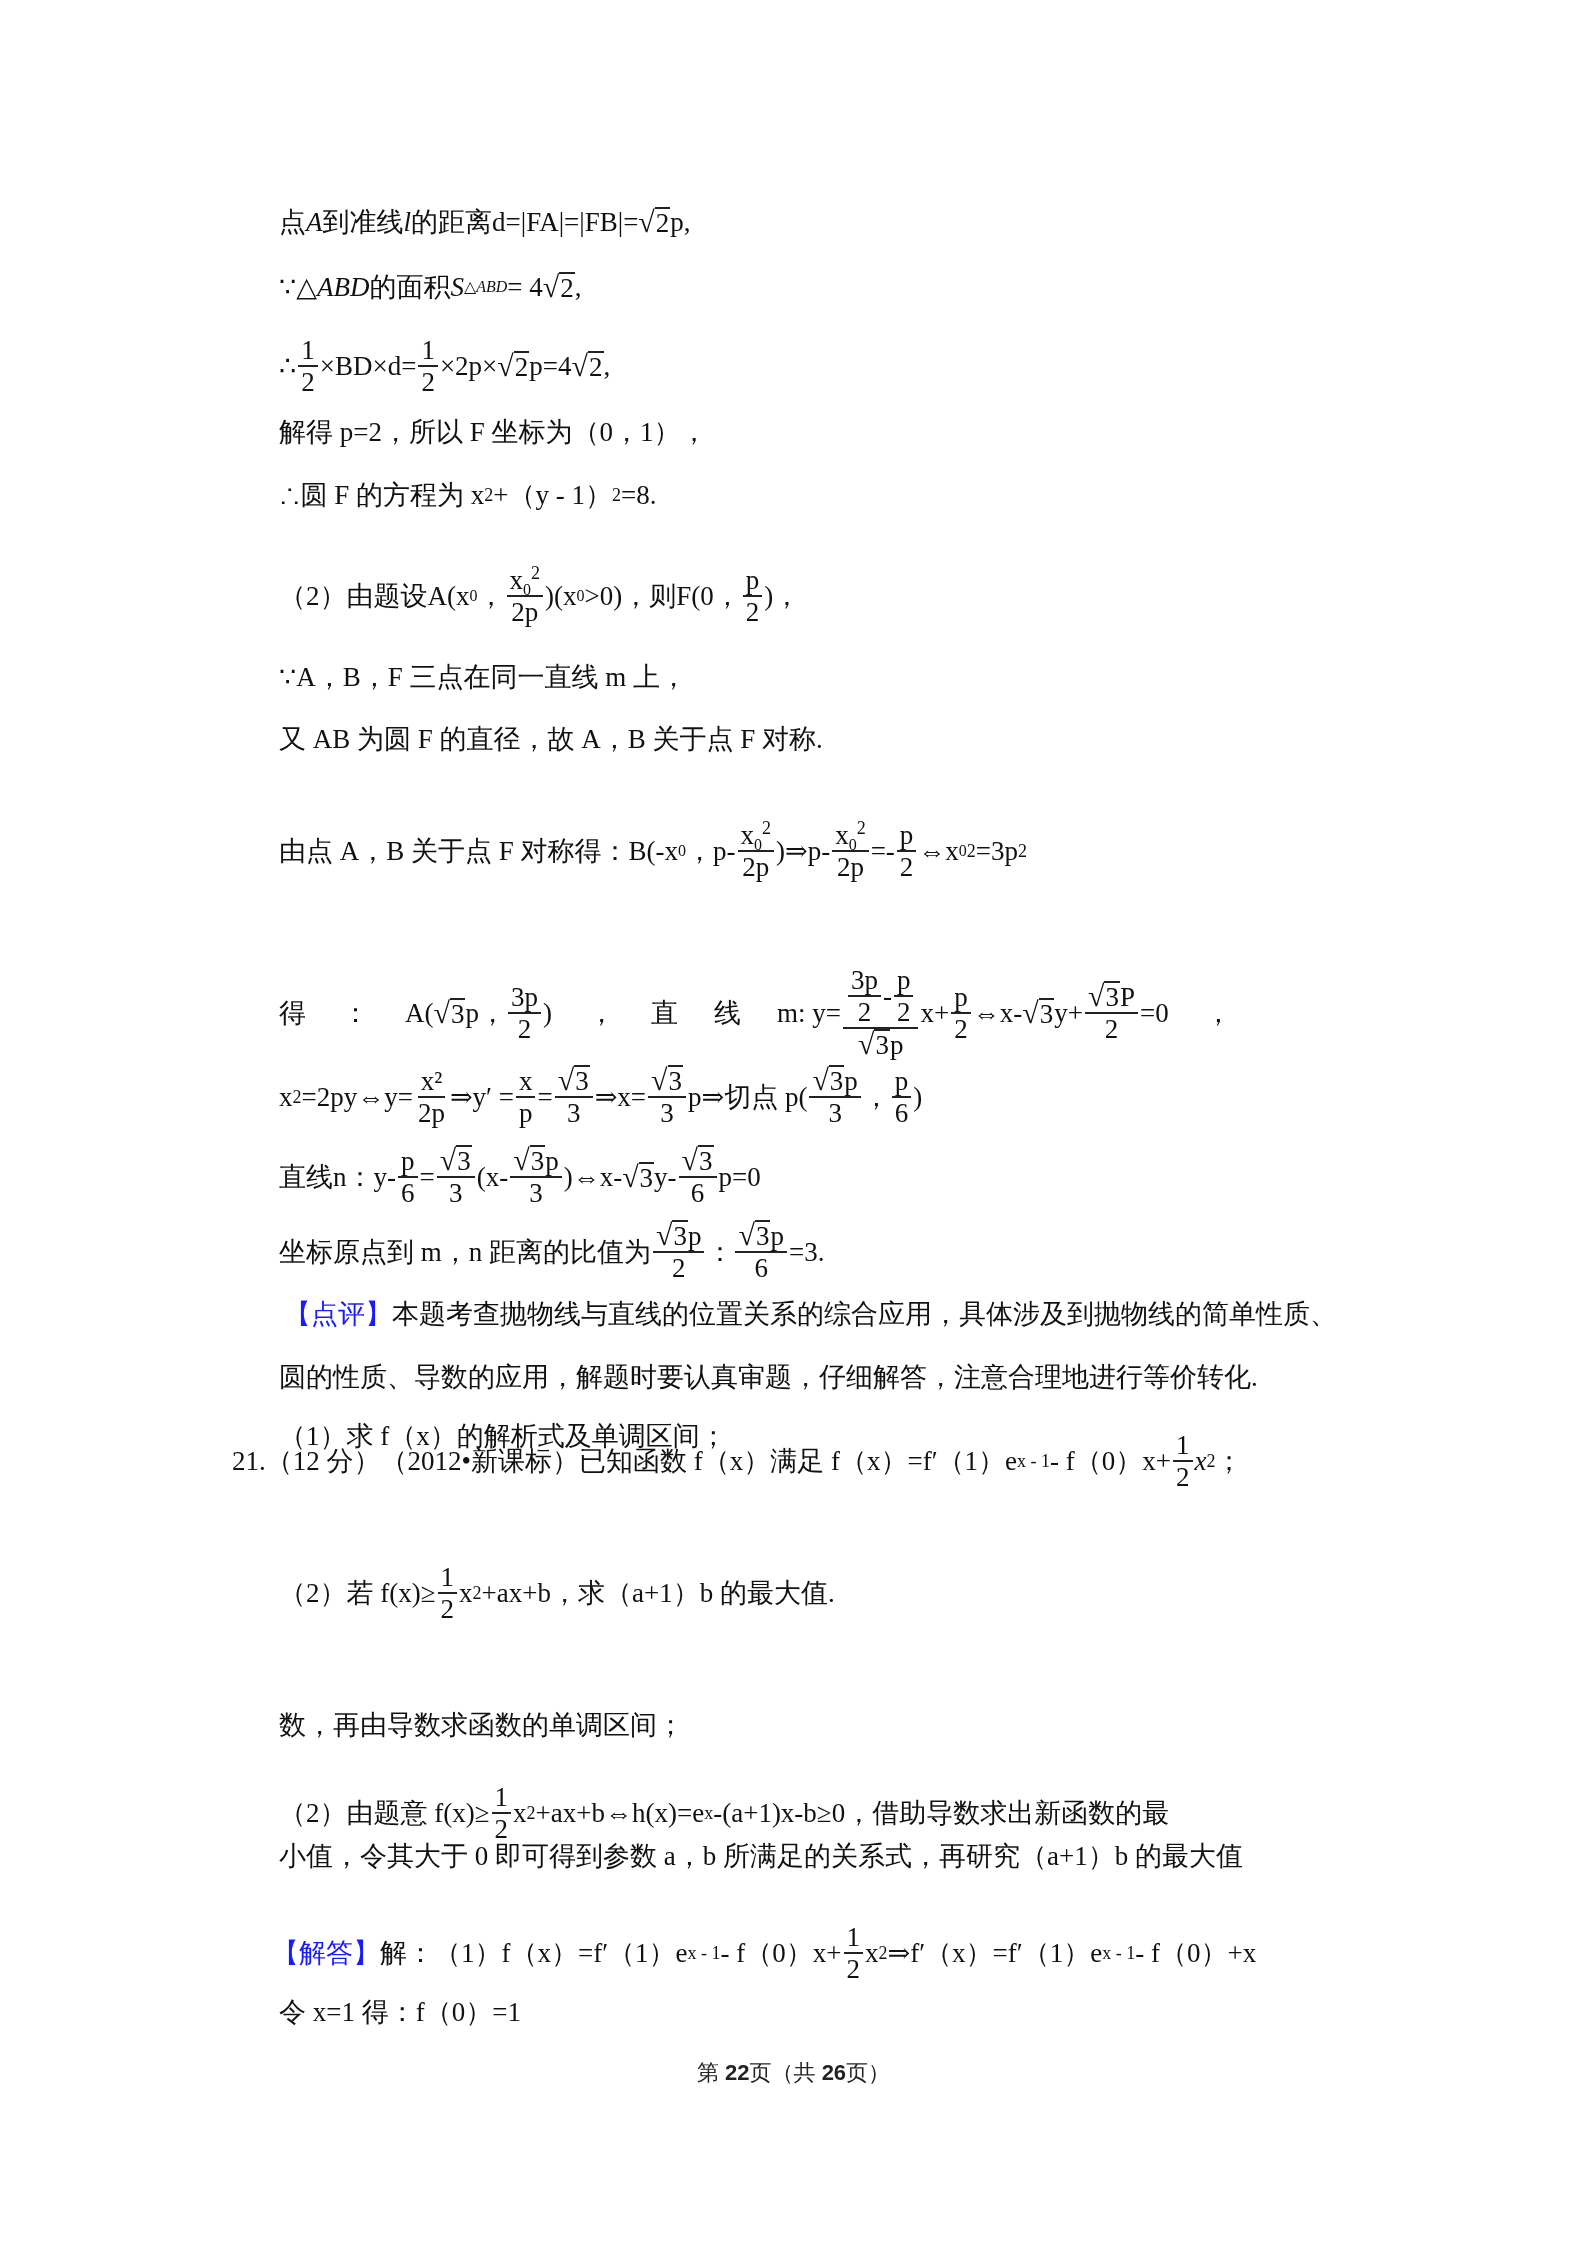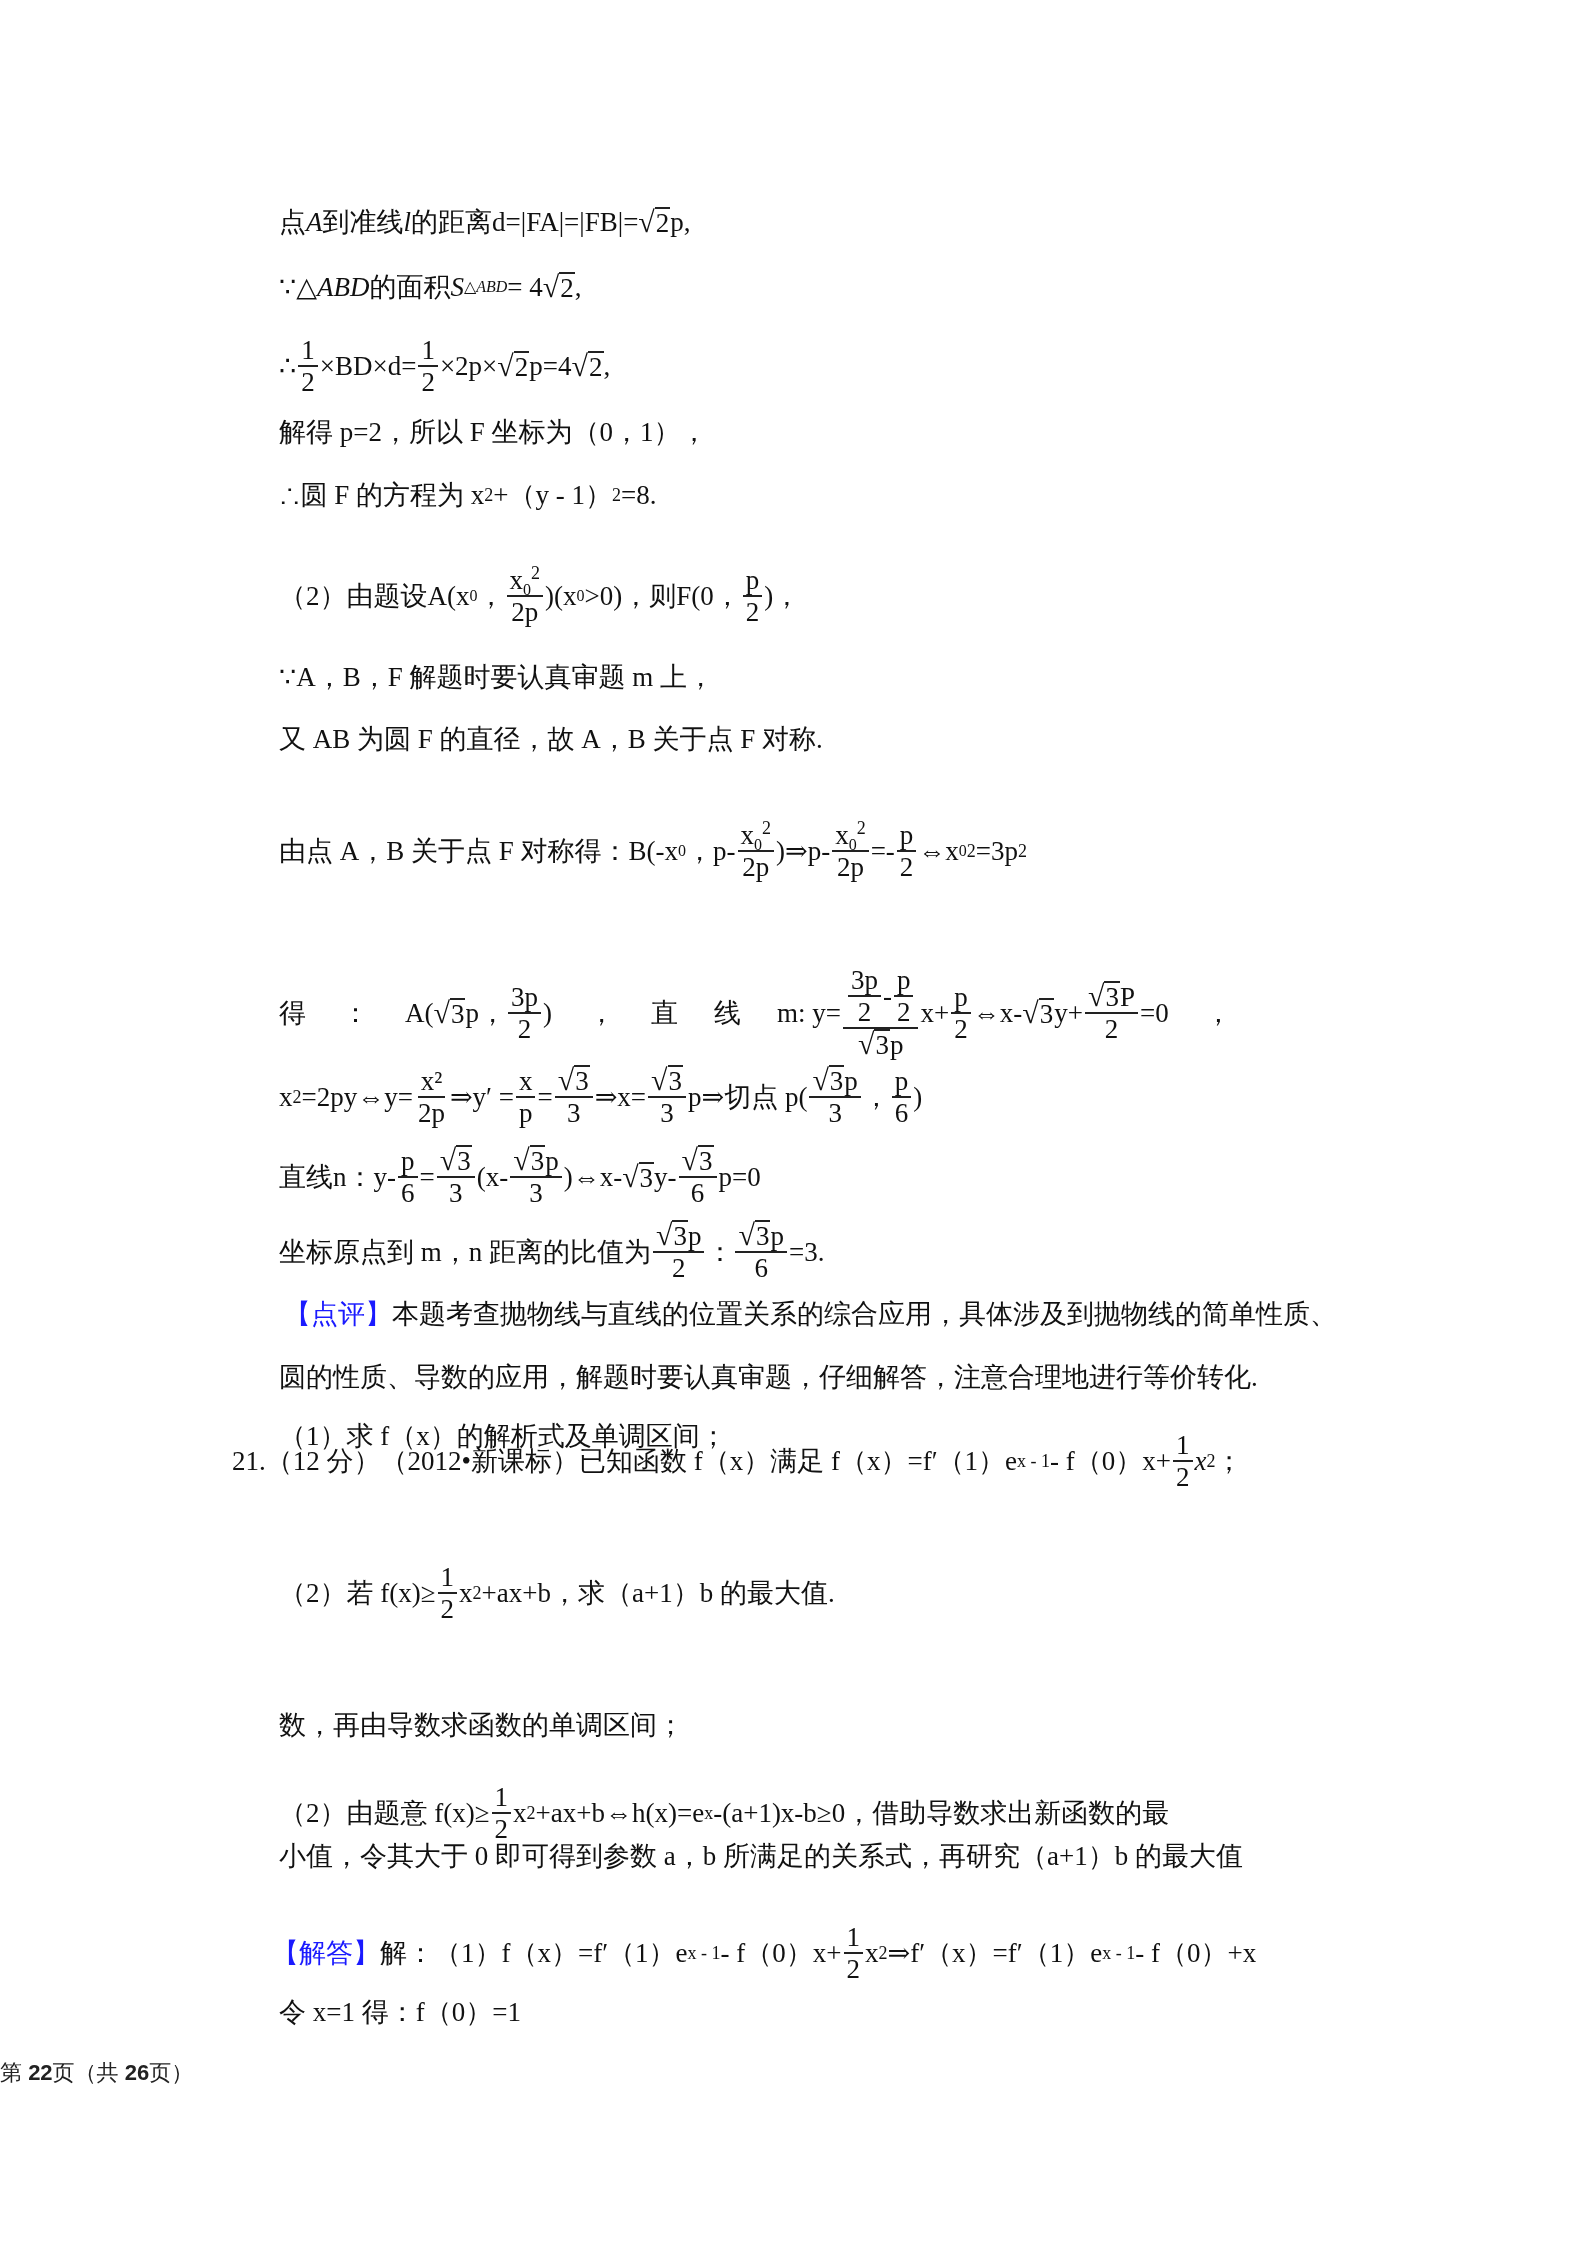--- a/index.html
+++ b/index.html
@@ -22,21 +22,21 @@
   .frac .num { border-bottom: 2px solid #222; padding: 0 3px; }
   .frac .den { padding: 0 3px; }
   .sqrt { display: inline-flex; align-items: flex-end; }
   .sqrt .rad { font-size: 30px; line-height: 30px; }
   .sqrt .bar { border-top: 2px solid #222; padding: 0 1px; line-height: 28px; }
   sup { font-size: 18px; vertical-align: super; line-height: 0; }
   sub { font-size: 16px; vertical-align: sub; line-height: 0; }
   .tag { color: #1a1aff; }
   .footer {
     position: absolute; left: 0; width: 1587px; top: 2058px;
-    text-align: left; font-family: "Liberation Sans", "DejaVu Sans", sans-serif;
+    text-align: center; font-family: "Liberation Sans", "DejaVu Sans", sans-serif;
     font-size: 22px; color: #222;
   }
   .footer b { font-weight: bold; }
   .gap { display: inline-block; width: 36px; }
 </style>
 </head>
 <body>
 
 <div class="page">
 
@@ -117,21 +117,21 @@
       <sub>0</sub>
     <span>&gt;0)，则F(0，</span>
     <span class="frac">
         <span class="num">p</span>
         <span class="den">2</span>
       </span>
     <span>)，</span>
   </div>
 
   <div class="line" style="top:660px">
-    <span>∵A，B，F 解题时要认真审题 m 上，</span>
+    <span>∵A，B，F 三点在同一直线 m 上，</span>
   </div>
 
   <div class="line" style="top:722px">
     <span>又 AB 为圆 F 的直径，故 A，B 关于点 F 对称.</span>
   </div>
 
   <div class="line" style="top:820px">
     <span>由点 A，B 关于点 F 对称得：</span>
     <span>B(-x</span>
       <sub>0</sub>

